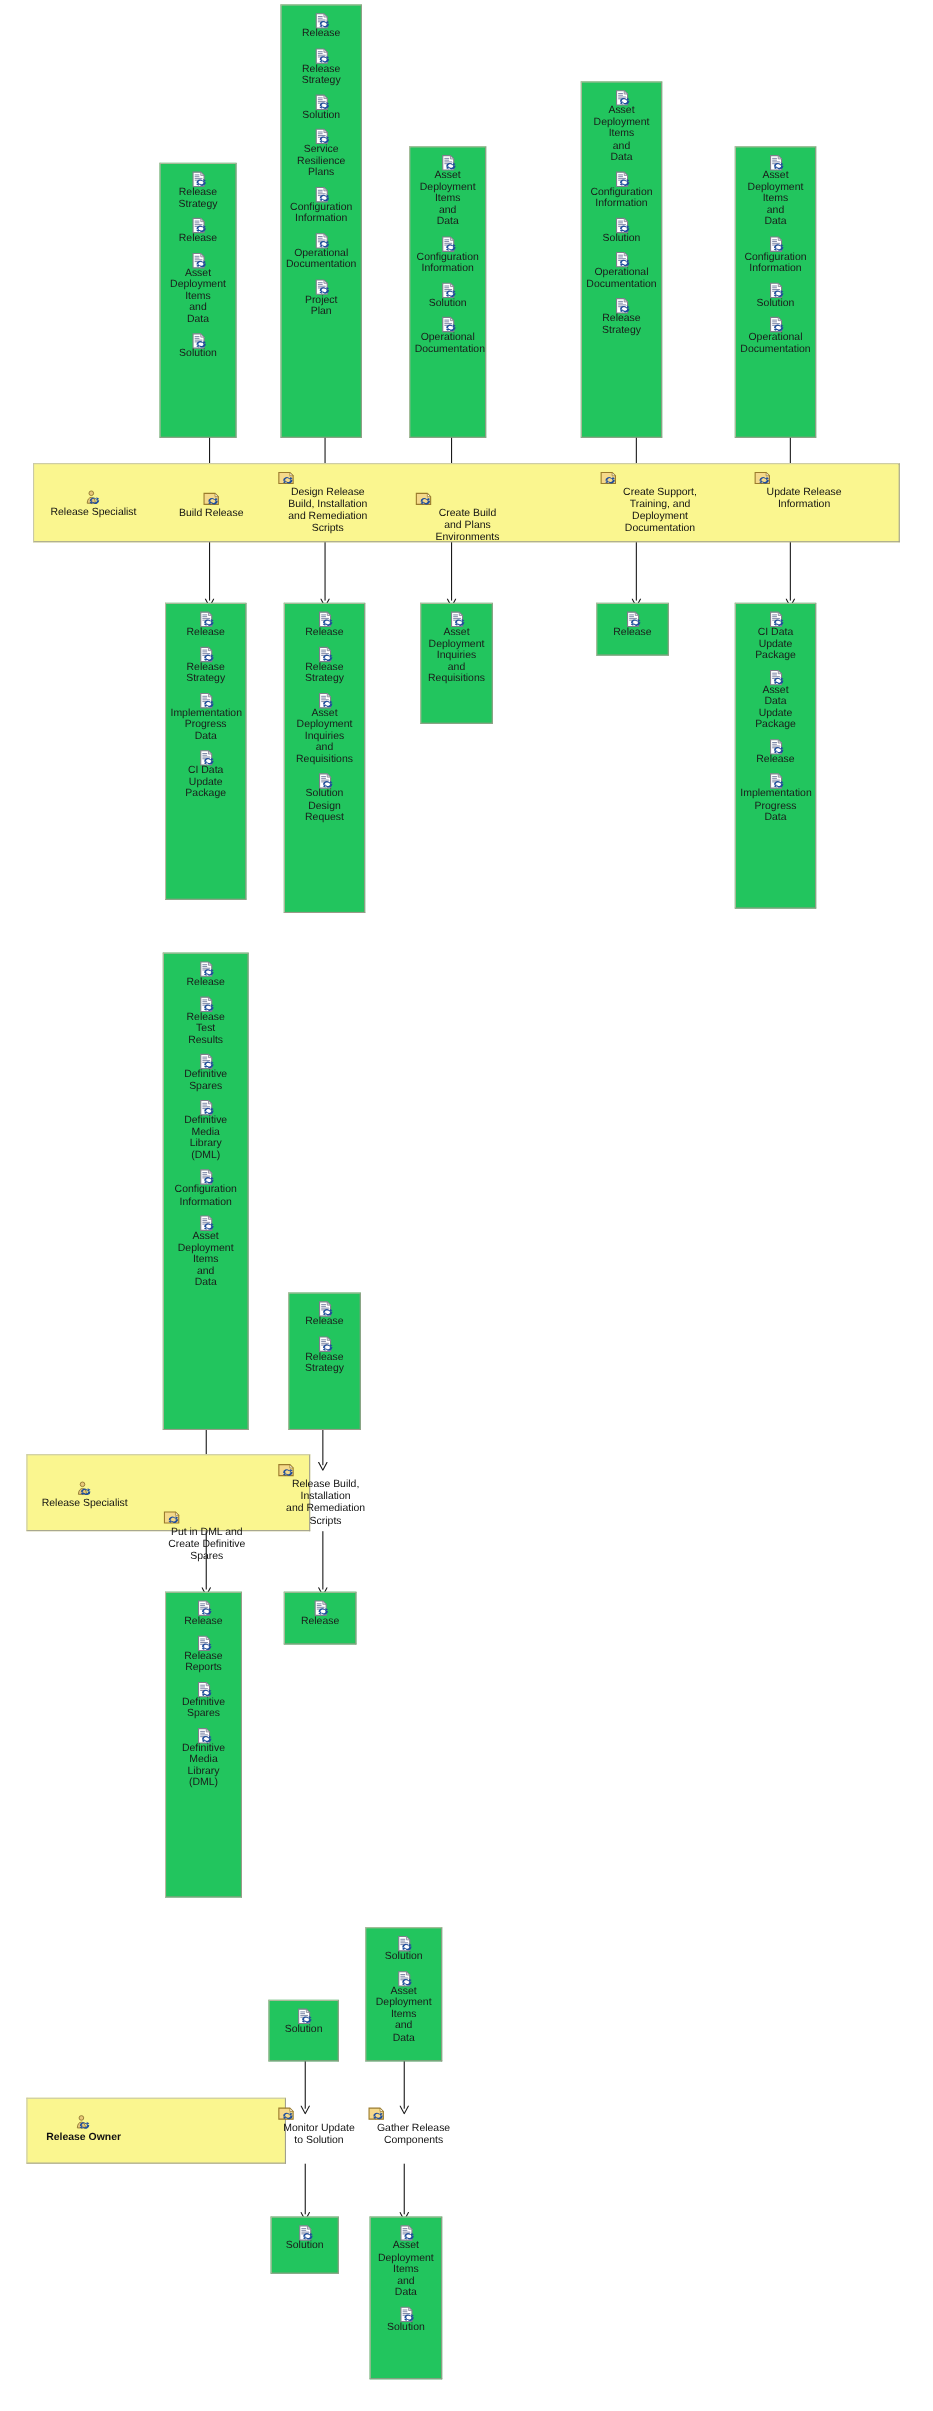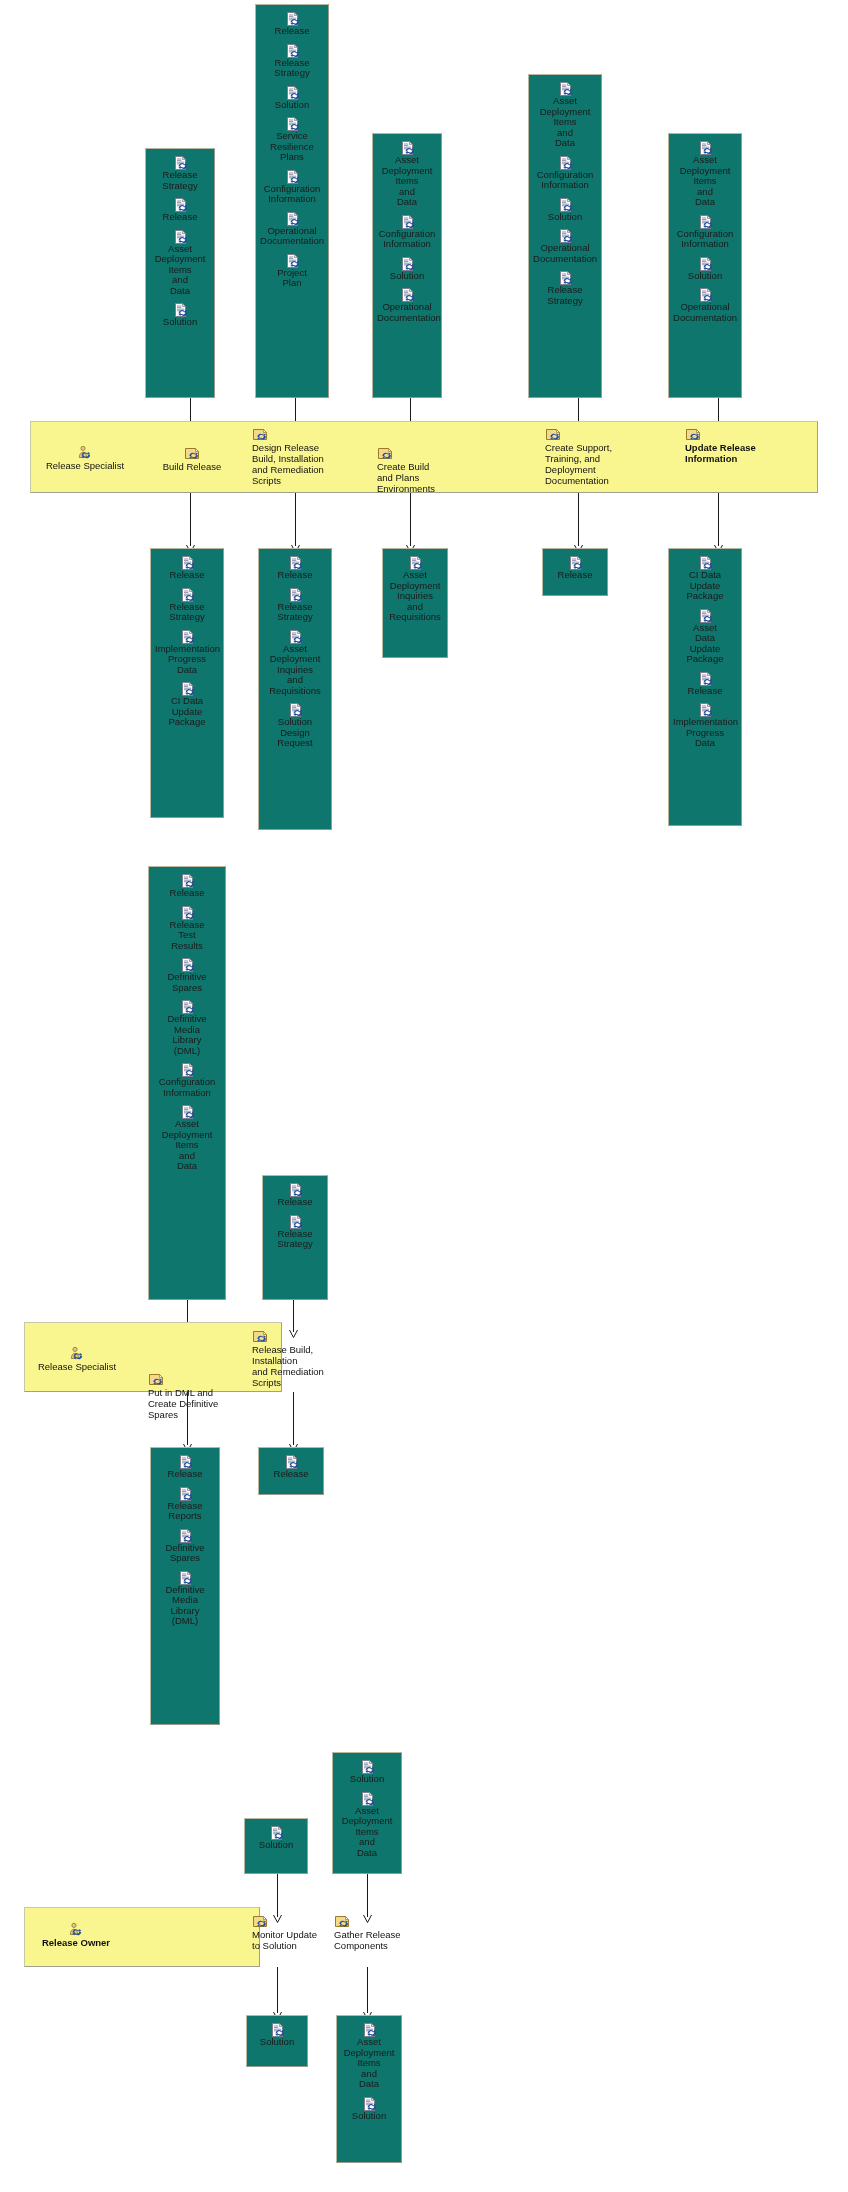--- a/index.html
+++ b/index.html
@@ -6,21 +6,21 @@
   body{
     font-family:"Liberation Sans", sans-serif;
     width:848px; height:2192px; position:relative;
     -webkit-font-smoothing:antialiased;
   }
   .canvas{position:relative;width:848px;height:2192px;overflow:hidden;}
 
   
   .wp-box{
     position:absolute;
-    background:#0f766e;
+    background:#22c55e;
     border:1px solid #b8b8a0;
     border-right-color:#9a9a88;
     border-bottom-color:#9a9a88;
     box-sizing:border-box;
     display:flex;
     flex-direction:column;
     align-items:flex-end;
     padding-top:6px;
   }
   .wp-item{
@@ -44,21 +44,21 @@
     border-bottom-color:#a0a090;
     border-right-color:#a0a090;
     box-sizing:border-box;
   }
   .lane-node{
     position:absolute;
     display:flex;flex-direction:column;align-items:center;
   }
   .lane-label{
     font-size:9.5px;line-height:11px;color:#111;
-    text-align:left;
+    text-align:center;
     white-space:pre-line;
   }
   .lane-label.ctr{text-align:center;}
 
   
   .icon{display:block;}
   .icon-doc{width:15px;height:15px;}
   .icon-act{width:17px;height:15px;}
   .icon-role{width:16px;height:15px;}
 
@@ -707,21 +707,21 @@
     <path d="M1.5 2.5 h10 l3 3 v7 h-13 z" fill="#F5D98A" stroke="#9a7b2c" stroke-width="1"></path>
     <path d="M11.5 2.5 v3 h3 z" fill="#ffffff" stroke="#9a7b2c" stroke-width="0.7"></path>
     <g transform="translate(5.0,6.0)">
       <path d="M0.4 4.1 a3.2 3.2 0 0 1 5.4 -2.5 l1.4 0 l-1.1 -1.4 l2.9 1.5 l-2.6 1.9 l0.1 -1.3 l-1.0 0
                a2.0 2.0 0 0 0 -3.4 1.8 z" fill="#1F4E9C"></path>
       <path d="M9.0 3.2 a3.3 3.3 0 0 1 -5.7 2.3 l-1.3 0.0 l1.0 1.3 l-2.8 -1.4 l2.5 -1.9 l-0.1 1.2 l1.1 0
                a2.1 2.1 0 0 0 3.4 -1.6 z" fill="#1F4E9C"></path>
     </g>
   </svg></span>
       </span>
-      <div class="lane-label " style="width: 92px; white-space: pre-line; font-weight: bold;">Update Release
+      <div class="lane-label " style="width: 92px; white-space: pre-line;">Update Release
 Information</div>
     </div>
     <div class="vline" style="left:190px;top:493px;height:53px"></div>
     <div class="vline" style="left:295px;top:493px;height:53px"></div>
     <div class="vline" style="left:410px;top:493px;height:53px"></div>
     <div class="vline" style="left:578px;top:493px;height:53px"></div>
     <div class="vline" style="left:718px;top:493px;height:53px"></div>
     <span class="arrowhead" style="left:185.5px;top:539px">
     <svg viewBox="0 0 9 8" width="9" height="8">
         <path d="M0.5 0 L4.5 7.5 L8.5 0" fill="none" stroke="#1a1a1a" stroke-width="1"></path>

